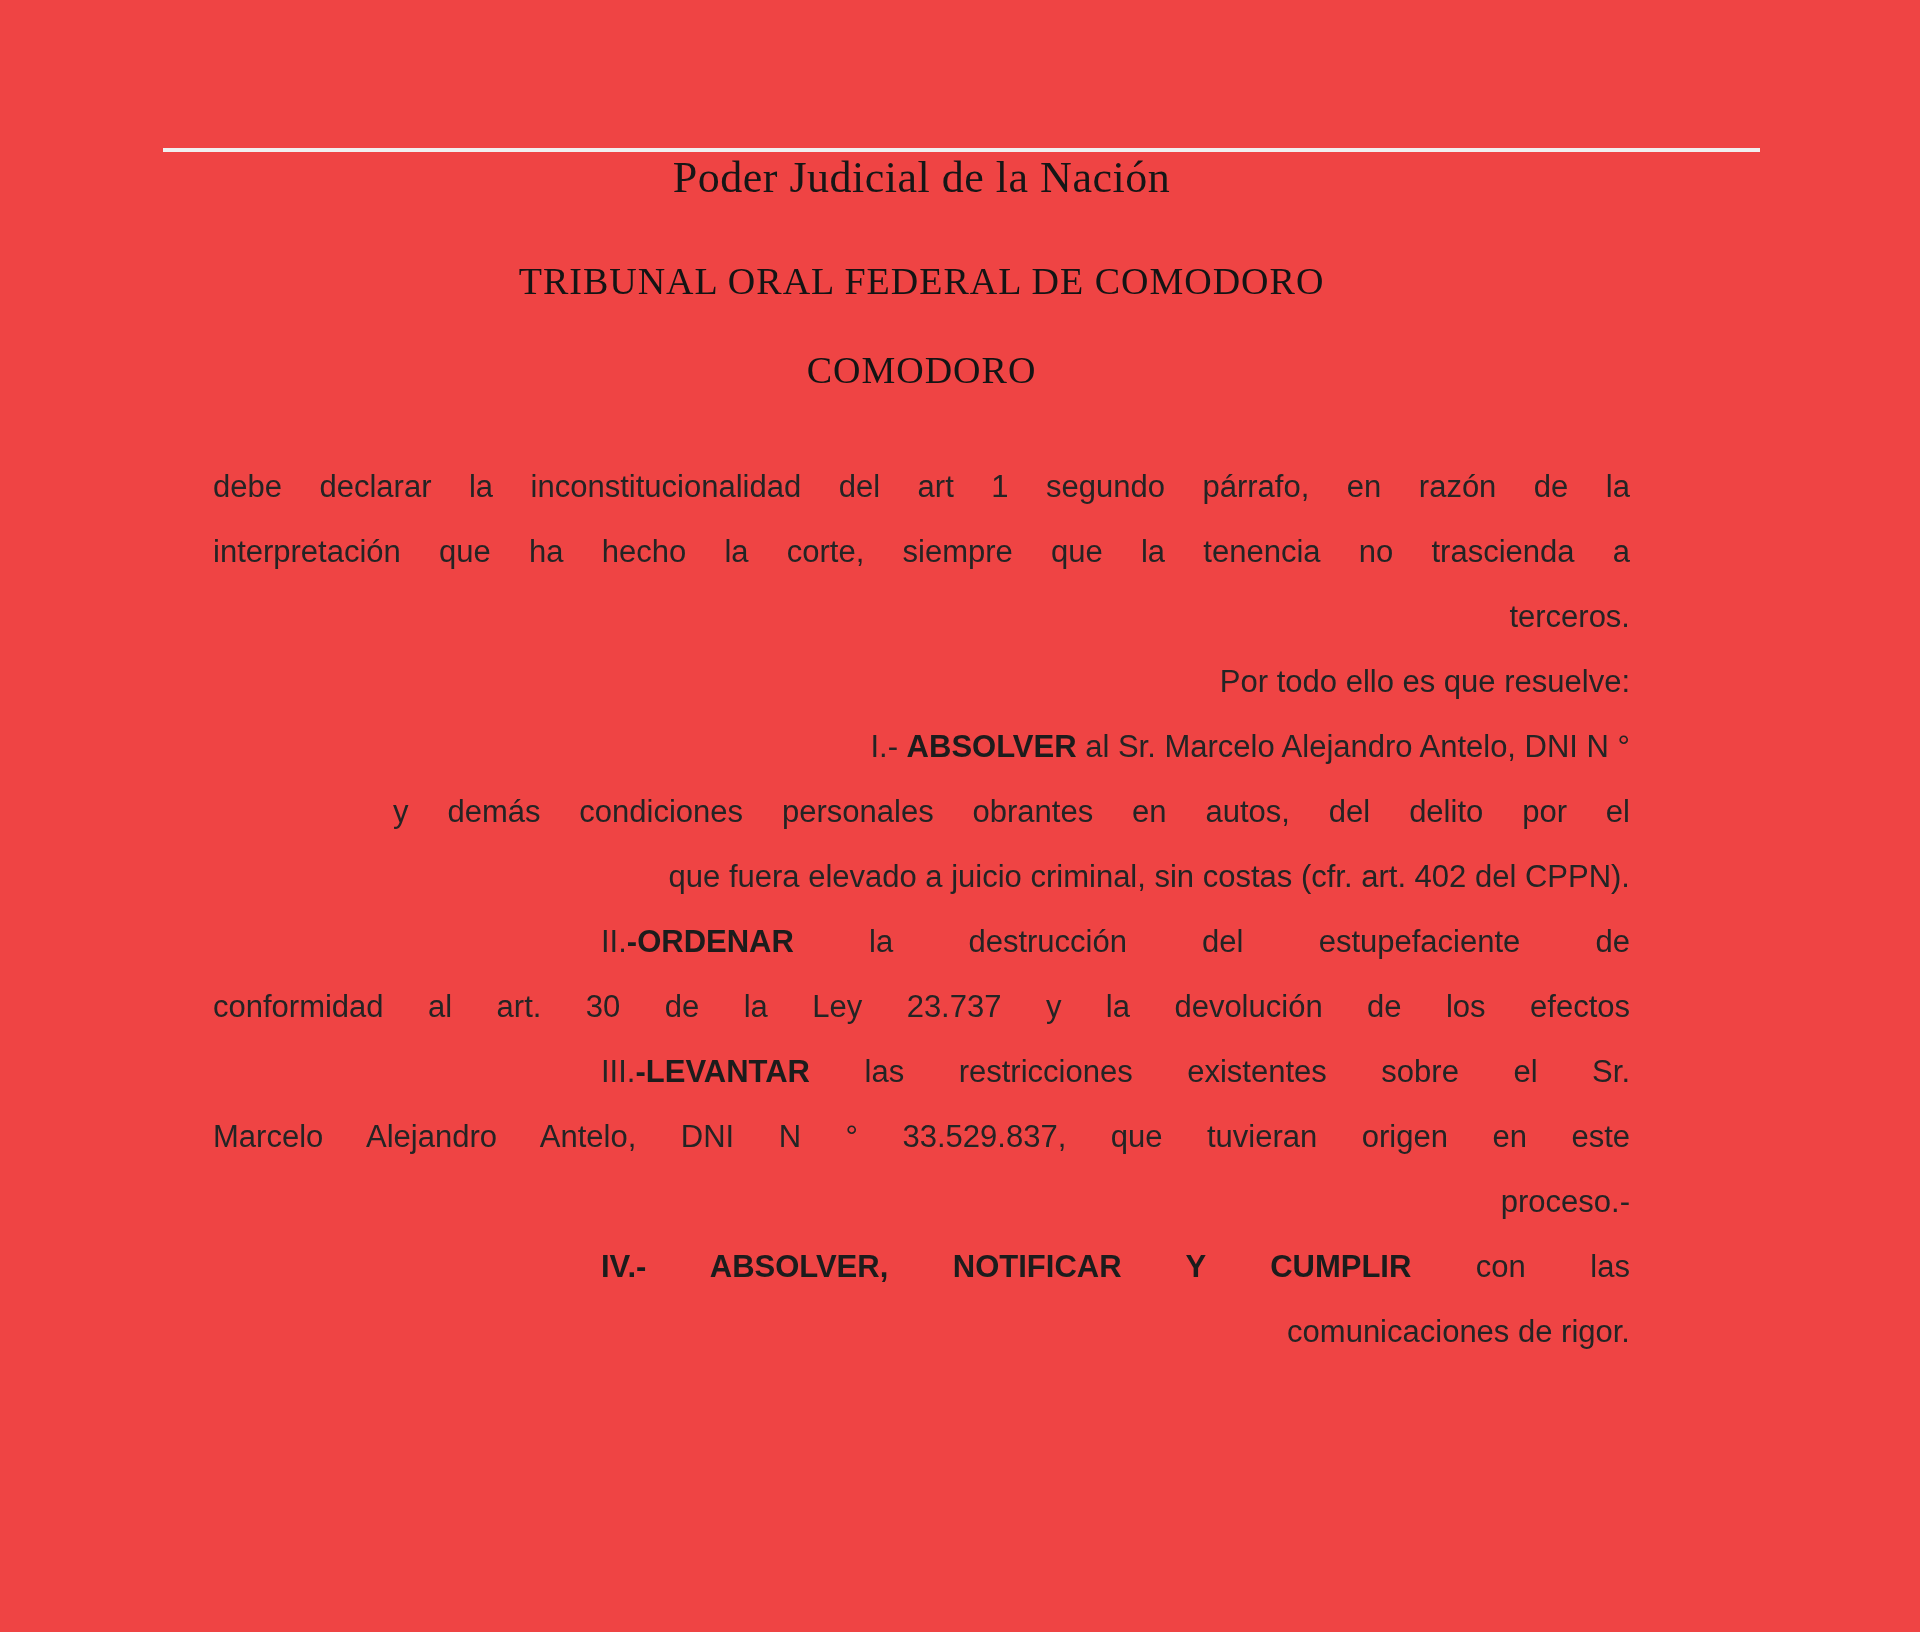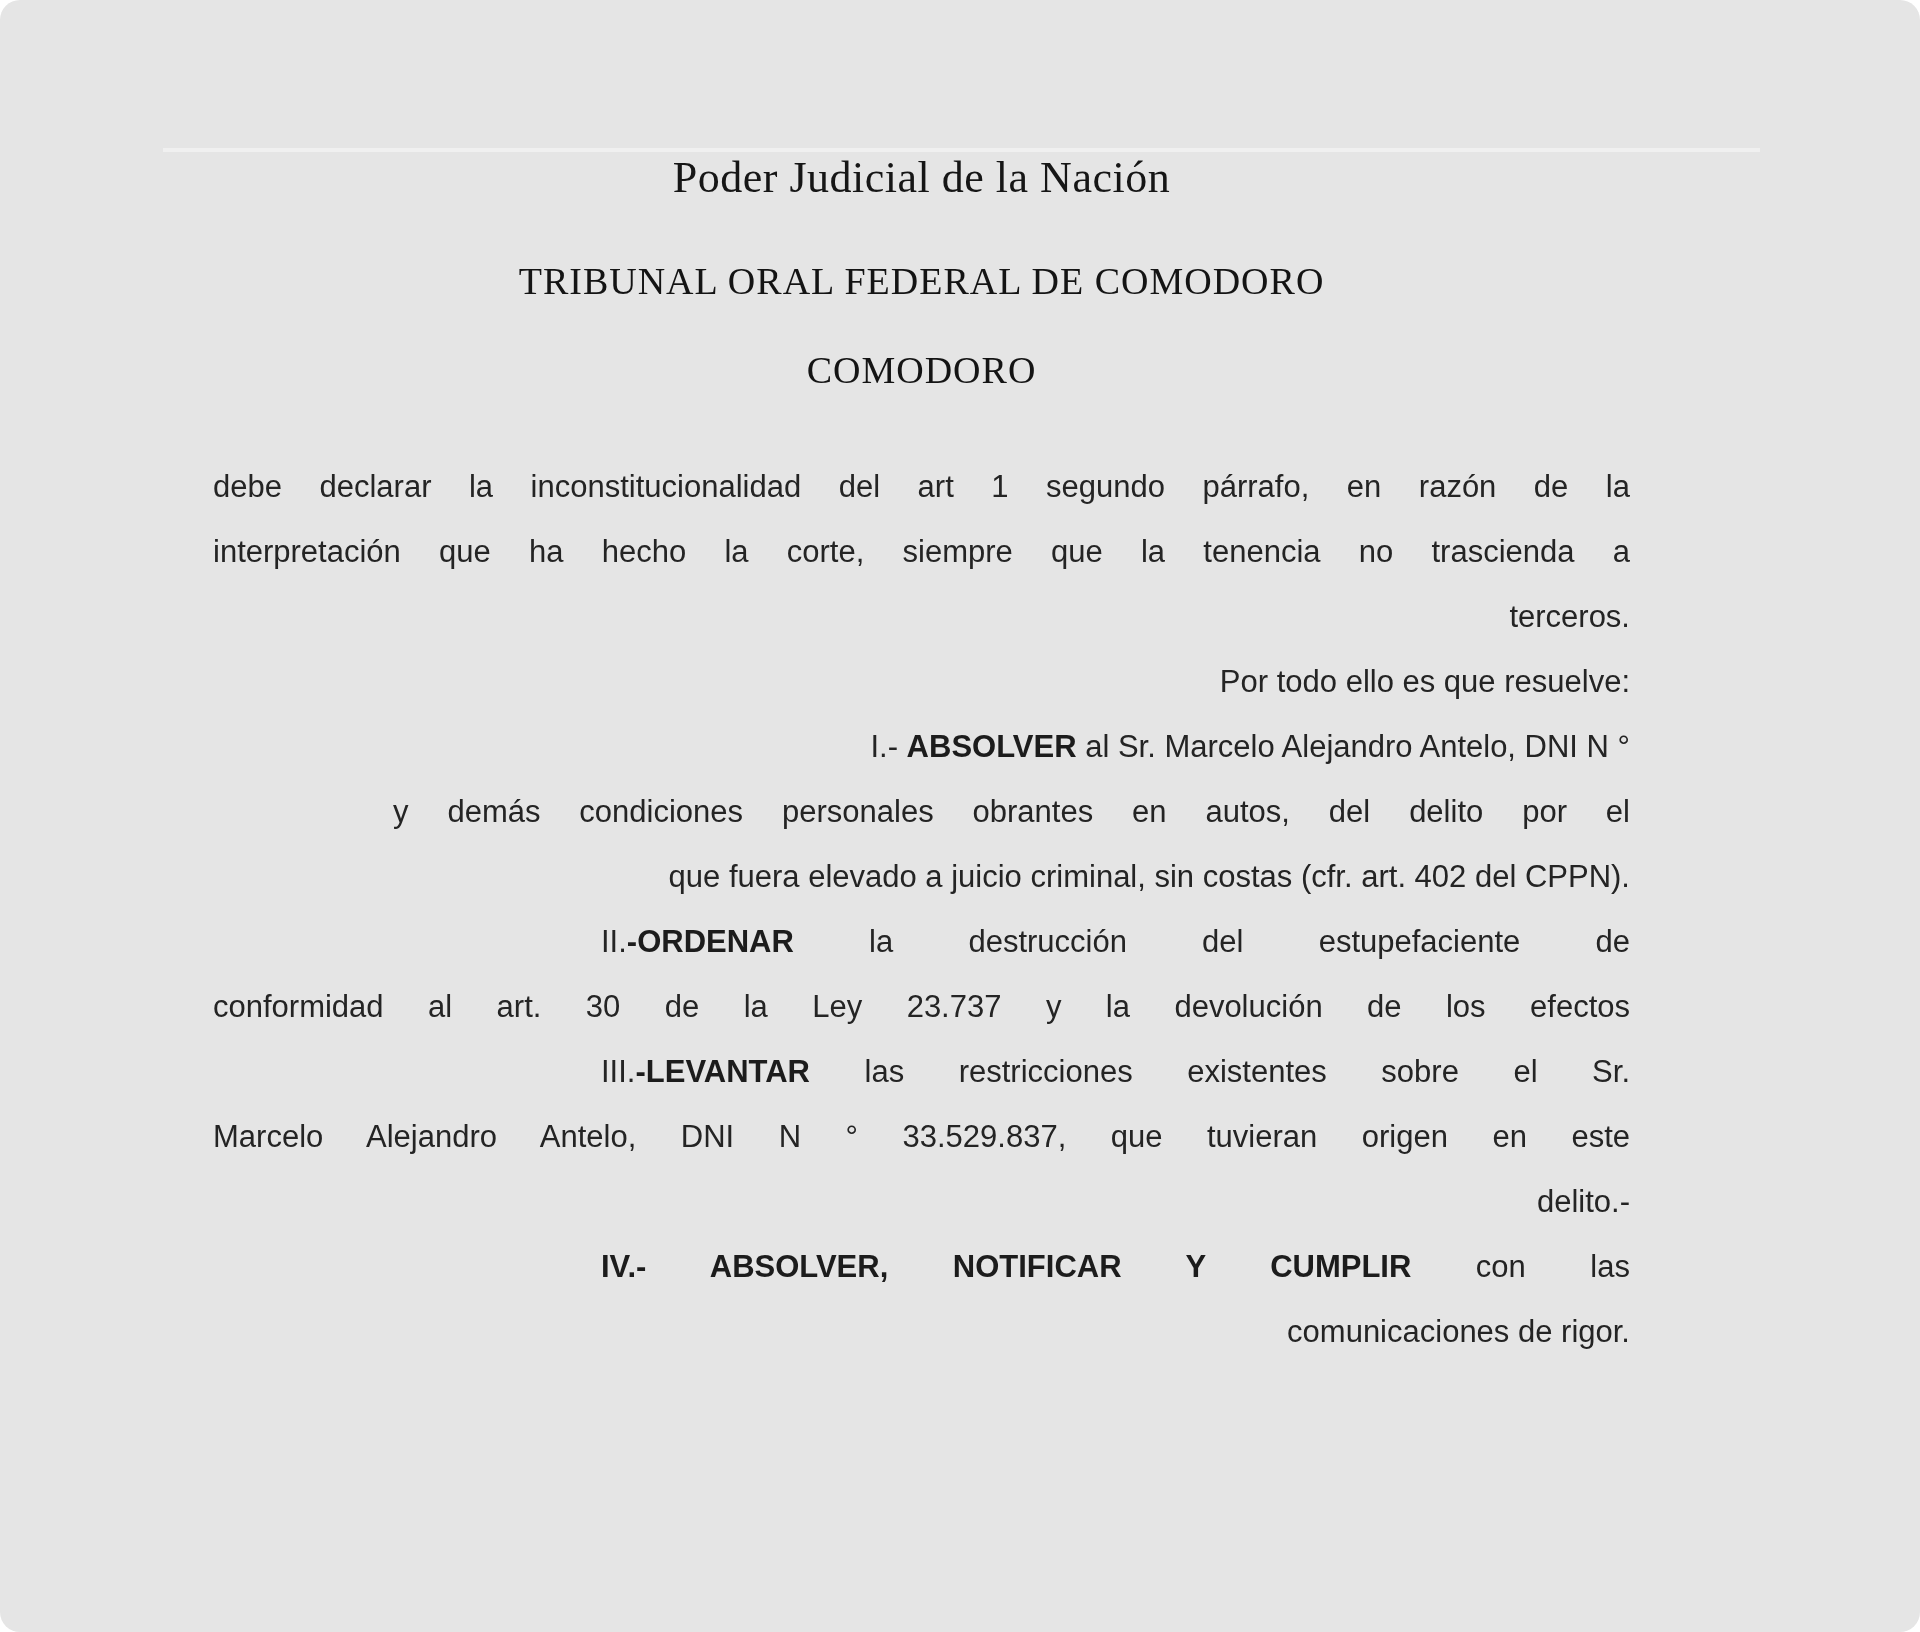--- a/index.html
+++ b/index.html
@@ -4,24 +4,23 @@
 <style>
   html, body {
     margin: 0;
     padding: 0;
     background: #ffffff;
   }
   .page {
     position: relative;
     width: 1920px;
     height: 1632px;
-    background: #e5e5e5;
+    background: #ef4444;
     overflow: hidden;
     font-family: "Liberation Sans", "DejaVu Sans", sans-serif;
-    border-radius: 20px;
   }
   
   .artifact-band {
     position: absolute;
     left: 163px;
     top: 148px;
     width: 1597px;
     height: 4px;
     background: #f0f0f0;
   }
@@ -102,19 +101,19 @@
         <div class="ln justify indent-none"><span>interpretación que ha hecho la corte, siempre que la tenencia no trascienda a</span></div>
         <div class="ln left indent-none"><span>terceros.</span></div>
         <div class="ln left indent-deep"><span>Por todo ello es que resuelve:</span></div>
         <div class="ln left indent-deep"><span>I.- </span><strong>ABSOLVER</strong><span> al Sr. Marcelo Alejandro Antelo, DNI N °</span></div>
         <div class="ln justify indent-hang"><span>y demás condiciones personales obrantes en autos, del delito por el</span></div>
         <div class="ln left indent-none"><span>que fuera elevado a juicio criminal, sin costas (cfr. art. 402 del CPPN).</span></div>
         <div class="ln justify indent-deep"><span>II.</span><strong>-ORDENAR</strong><span> la destrucción del estupefaciente de</span></div>
         <div class="ln justify indent-none"><span>conformidad al art. 30 de la Ley 23.737 y la devolución de los efectos</span></div>
         <div class="ln justify indent-deep"><span>III.</span><strong>-LEVANTAR</strong><span> las restricciones existentes sobre el Sr.</span></div>
         <div class="ln justify indent-none"><span>Marcelo Alejandro Antelo, DNI N ° 33.529.837, que tuvieran origen en este</span></div>
-        <div class="ln left indent-none"><span>delito.-</span></div>
+        <div class="ln left indent-none"><span>proceso.-</span></div>
         <div class="ln justify indent-deep"><strong>IV.- ABSOLVER, NOTIFICAR Y CUMPLIR</strong><span> con las</span></div>
         <div class="ln left indent-none"><span>comunicaciones de rigor.</span></div>
       </main>
 
   </div>
 </div>
 
 </body></html>

